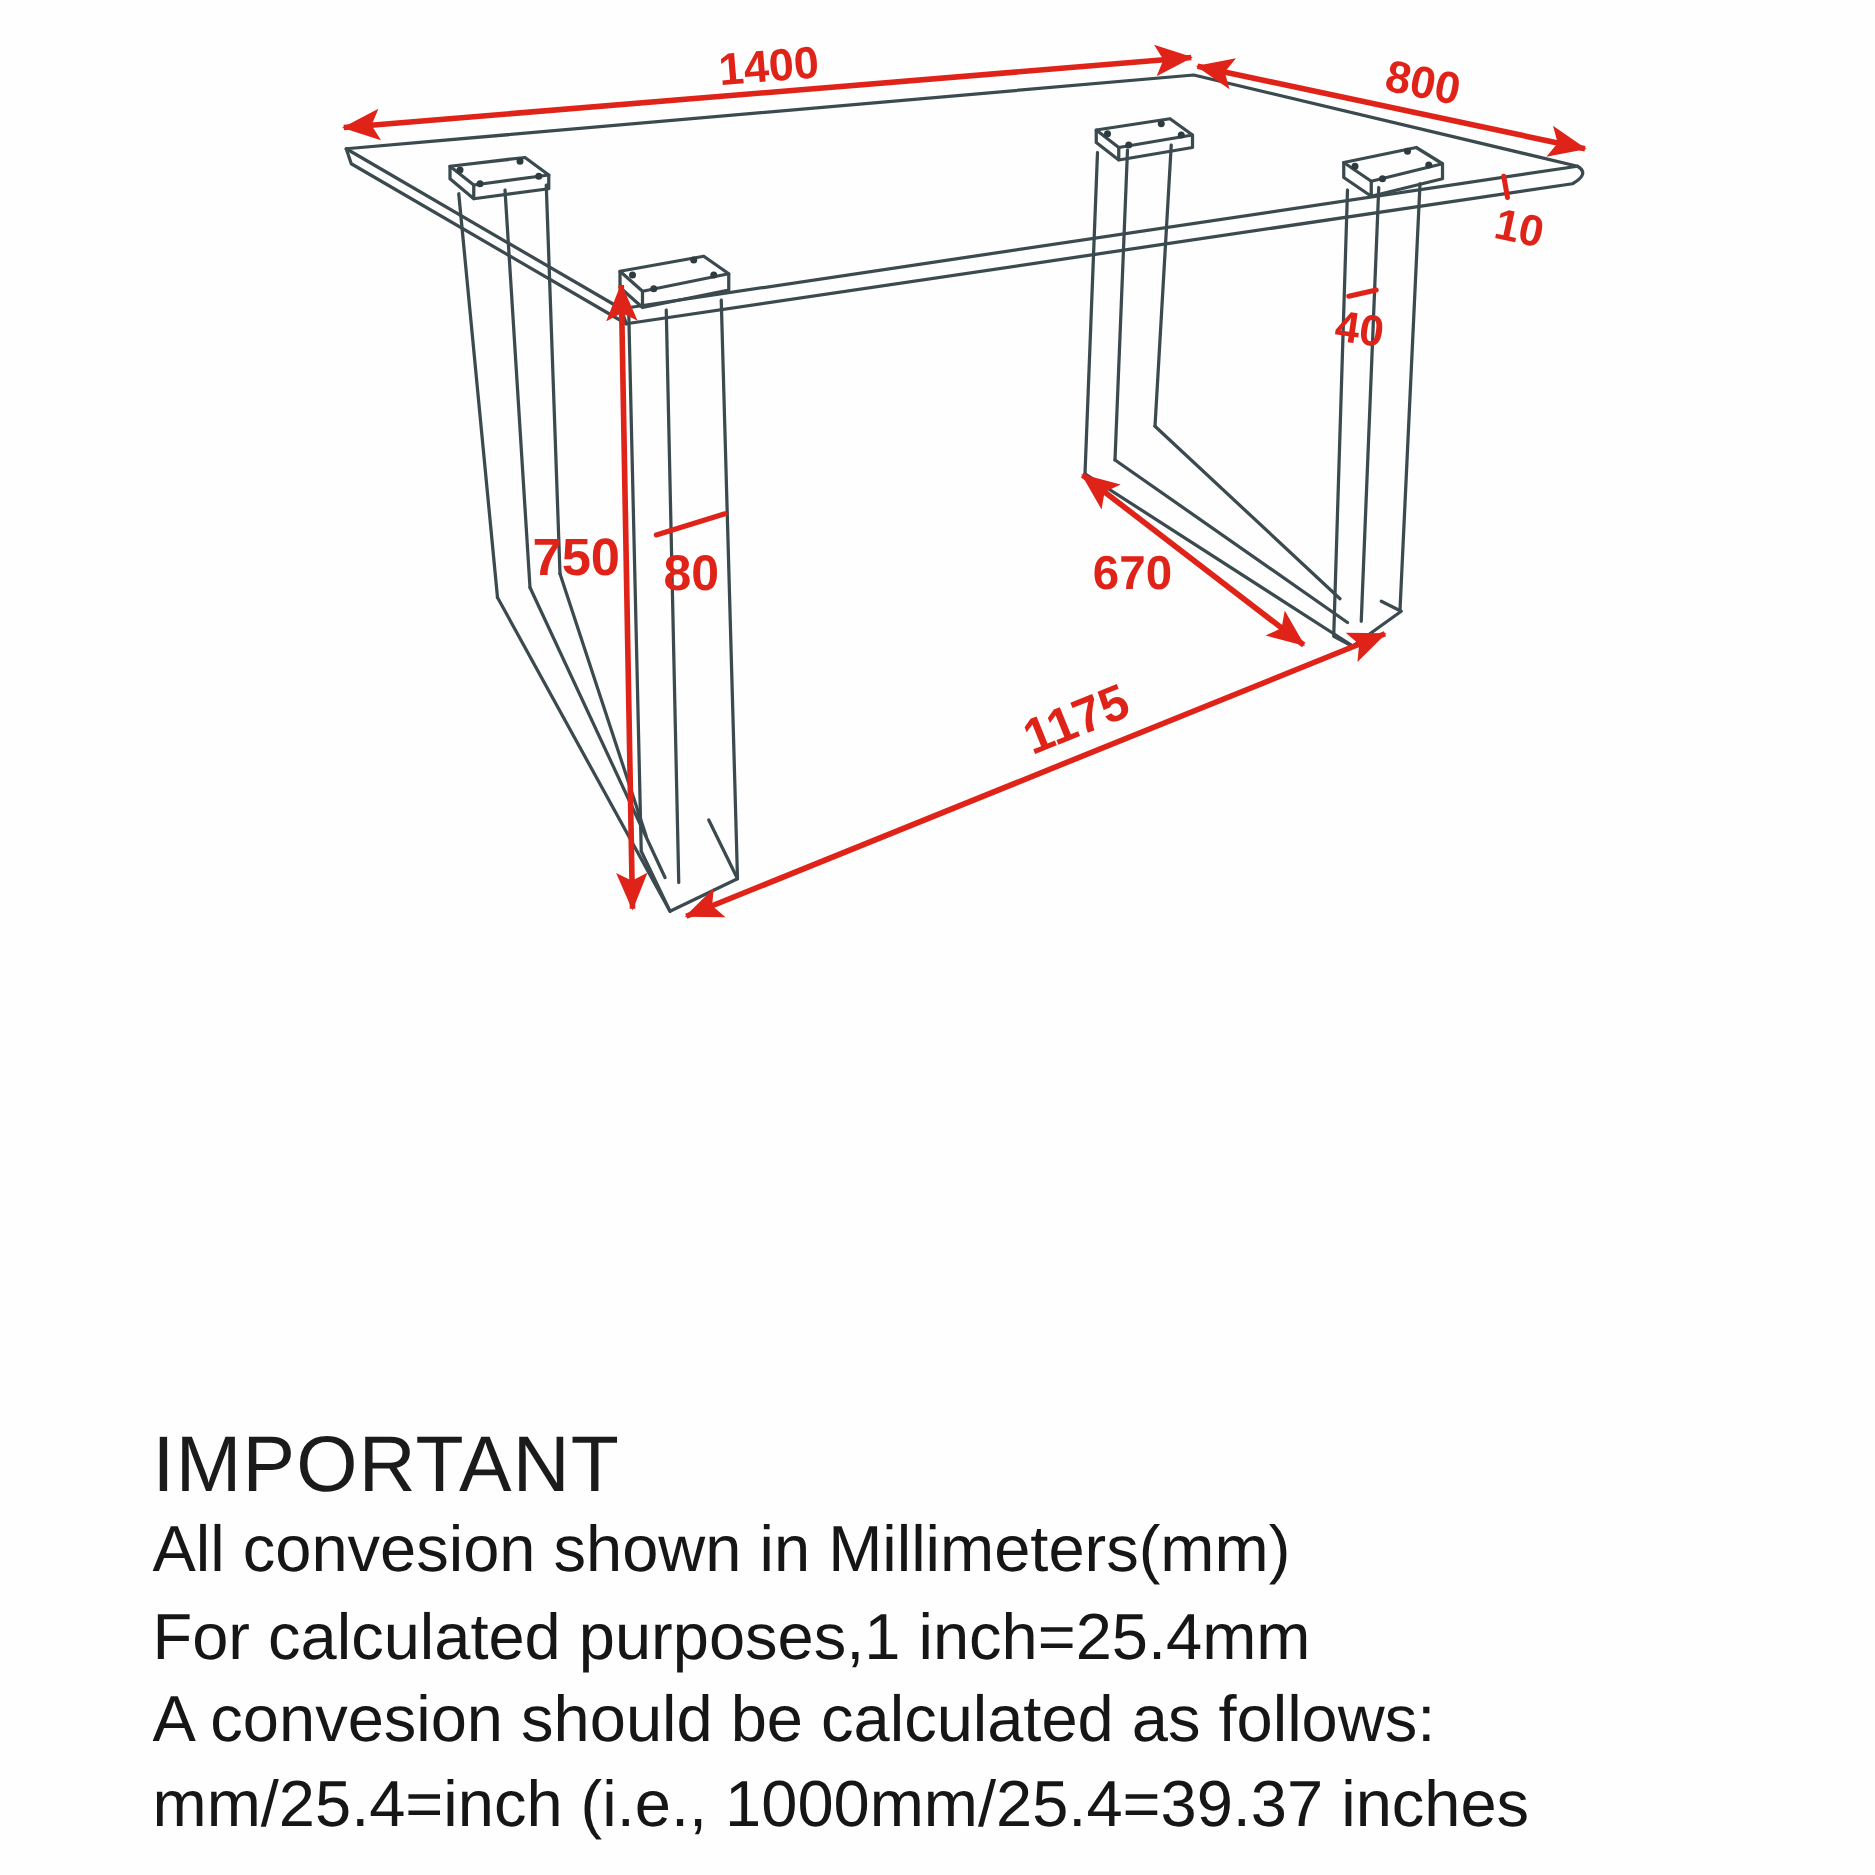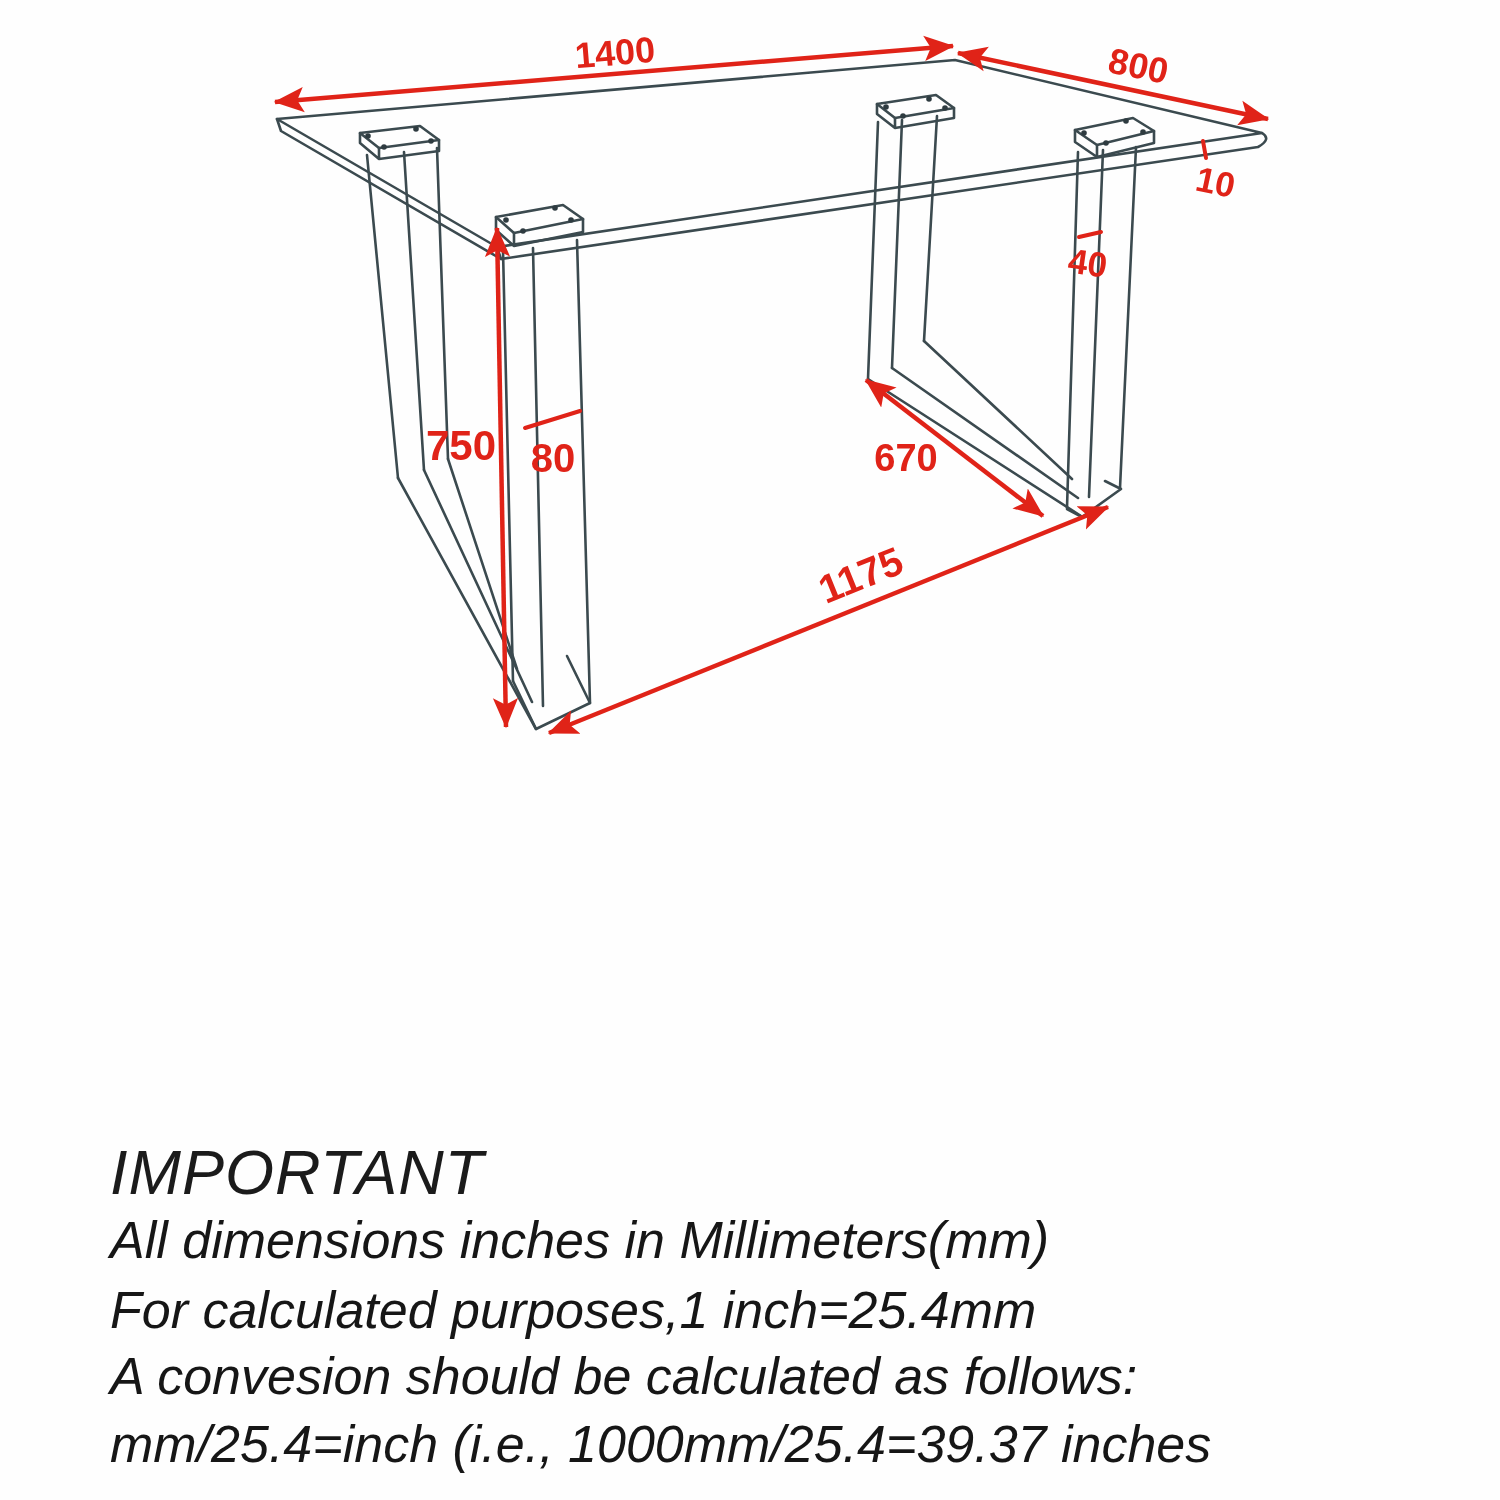--- a/index.html
+++ b/index.html
@@ -14,21 +14,21 @@
   .struct{stroke:#3b4a4f;stroke-width:2.6;fill:none;stroke-linecap:round;stroke-linejoin:round;}
   .dot{fill:#2e3b40;stroke:none;}
   .dim{stroke:#e02318;stroke-width:4.5;fill:none;stroke-linecap:butt;}
   .tick{stroke:#e02318;stroke-width:4;fill:none;stroke-linecap:round;}
   .dimlabel{
     fill:#e02318;stroke:none;
     font-family:"Liberation Sans",sans-serif;
     font-weight:700;
     text-anchor:middle;
   }
-  .note{position:absolute;left:110px;color:#161616;white-space:nowrap;font-style:italic;}
+  .note{position:absolute;left:122px;color:#161616;white-space:nowrap;}
   .note-heading{font-size:63px;letter-spacing:1px;color:#1b1b1b;}
   .note-line{font-size:52px;}
 </style>
 </head>
 <body>
 
 <div class="diagram-wrap">
 <svg width="1500" height="1500" viewBox="0 0 1500 1500">
 
   <defs>
@@ -106,16 +106,16 @@
     <text class="dimlabel" x="1086" y="275" font-size="35" transform="rotate(8 1086 275)">40</text>
     <text class="dimlabel" x="461" y="460" font-size="42">750</text>
     <text class="dimlabel" x="553" y="472" font-size="40">80</text>
     <text class="dimlabel" x="906" y="471" font-size="38">670</text>
     <text class="dimlabel" x="866" y="588" font-size="40" transform="rotate(-22 866 588)">1175</text>
   </g>
 </svg>
 </div>
 
 <div class="note note-heading" style="top:1136px;">IMPORTANT</div>
-<div class="note note-line" style="top:1210px;">All dimensions inches in Millimeters(mm)</div>
+<div class="note note-line" style="top:1210px;">All convesion shown in Millimeters(mm)</div>
 <div class="note note-line" style="top:1280px;">For calculated purposes,1 inch=25.4mm</div>
 <div class="note note-line" style="top:1346px;">A convesion should be calculated as follows:</div>
 <div class="note note-line" style="top:1414px;">mm/25.4=inch (i.e., 1000mm/25.4=39.37 inches</div>
 
 </body></html>

